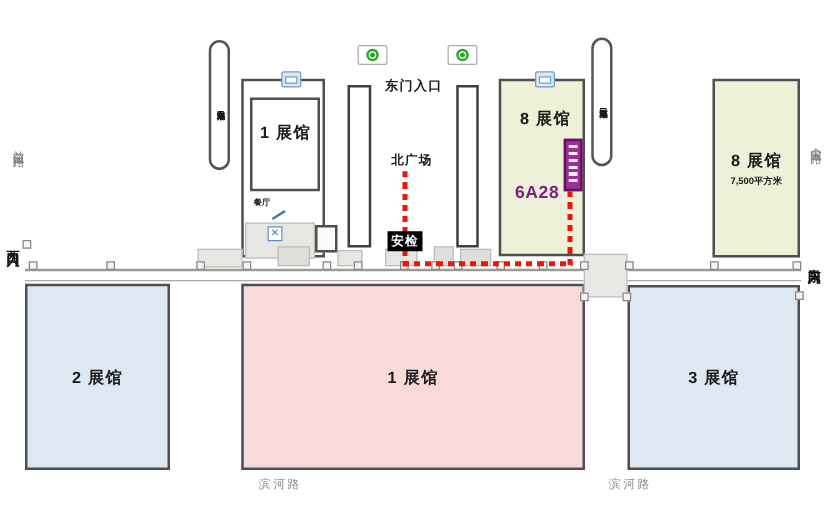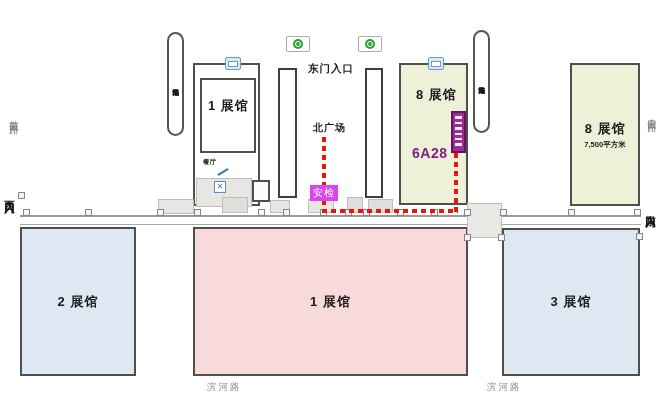--- a/index.html
+++ b/index.html
@@ -33,22 +33,22 @@
   .ramp{position:absolute;width:17px;background:#fff;border:2px solid #555;border-radius:9px;
         box-sizing:border-box;display:flex;align-items:center;justify-content:center;}
   .vtext{writing-mode:vertical-rl;text-orientation:upright;white-space:nowrap;}
   .ramp .vtext{font-size:6.5px;font-weight:bold;letter-spacing:0px;line-height:1;}
   
   .road-v{position:absolute;color:#7c7c7c;font-size:9.5px;letter-spacing:2px;}
   .road-h{position:absolute;color:#8a8a8a;font-size:9.5px;letter-spacing:2px;font-family:Liberation Serif, serif;}
   .entrance-v{position:absolute;color:#111;font-weight:bold;font-size:10.5px;letter-spacing:1px;}
   .north-entry{position:absolute;left:308px;top:62px;font-size:10.5px;font-weight:bold;letter-spacing:1px;z-index:6;}
   .plaza{position:absolute;left:313px;top:121px;font-size:10px;font-weight:bold;letter-spacing:1px;z-index:6;}
-  .security{position:absolute;left:310px;top:185px;background:#d946ef;color:#fff;font-size:10px;
-            font-weight:normal;padding:1px 3px;letter-spacing:1px;z-index:7;}
+  .security{position:absolute;left:310px;top:185px;background:#000000;color:#fff;font-size:10px;
+            font-weight:bold;padding:1px 3px;letter-spacing:1px;z-index:7;}
   
   .route{position:absolute;z-index:6;}
   .route-v{width:4px;background:repeating-linear-gradient(180deg,#ee1409 0 5px,rgba(0,0,0,0) 5px 9px);}
   .route-h{height:4px;background:repeating-linear-gradient(90deg,#ee1409 0 5px,rgba(0,0,0,0) 5px 9px);}
   
   .banner{position:absolute;left:451px;top:111px;width:15px;height:42px;background:#9b2f97;
           border:2px solid #63135f;box-sizing:border-box;z-index:4;display:flex;align-items:center;justify-content:center;}
   .banner-ticks{width:7px;height:32px;
      background:repeating-linear-gradient(180deg,rgba(255,255,255,.92) 0 2.5px,rgba(255,255,255,0) 2.5px 5.5px);}
   .booth-label{position:absolute;left:412px;top:145px;font-size:14px;font-weight:bold;color:#7d2180;

